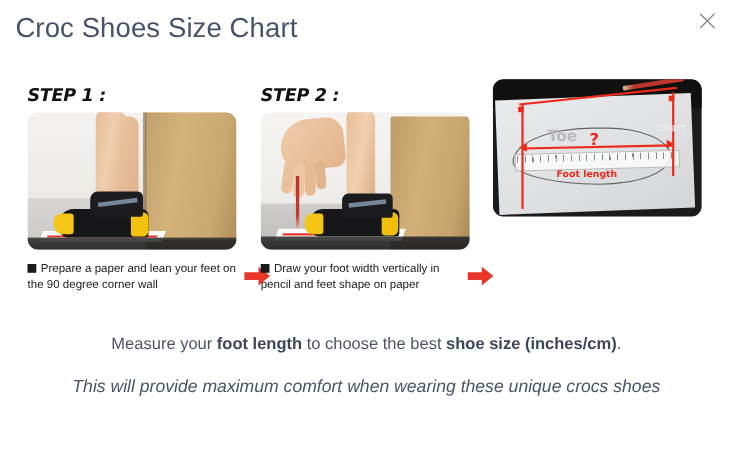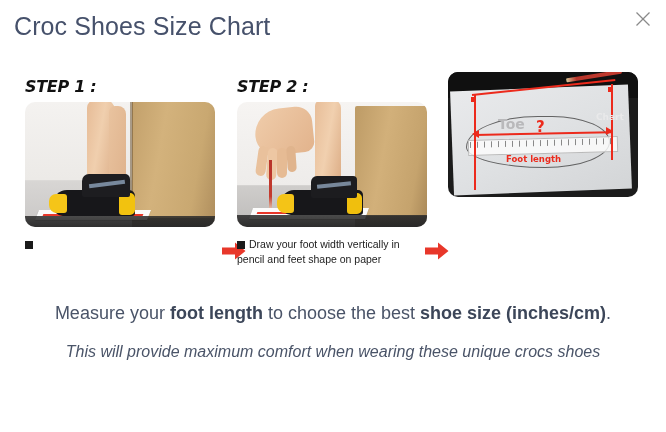--- a/index.html
+++ b/index.html
@@ -340,21 +340,21 @@
   }
 
   
   .footer-copy {
     position: absolute;
     left: 0; top: 300px;
     width: 666px;
     text-align: center;
   }
   .line-main {
-    font-size: 18px;
+    font-size: 15px;
     color: #4a5468;
     line-height: 26px;
     font-weight: 400;
     text-align: center;
   }
   .line-main b { font-weight: bold; color: #3c4659; }
   .line-italic {
     margin-top: 12px;
     font-size: 16px;
     font-style: italic;
@@ -392,21 +392,21 @@
       <div class="p1-paper"></div>
       <div class="p1-redline"></div>
       <div class="p1-shoe"></div>
       <div class="p1-toe-y"></div>
       <div class="p1-heel-y"></div>
       <div class="p1-sock"></div>
       <div class="p1-sockstripe"></div>
       <div class="p1-floor"></div>
     </div>
     <div class="step-caption">
-      <span class="bullet-sq"></span>
+      <span class="bullet-sq"></span><span>Prepare a paper and lean your feet on the 90 degree corner wall</span>
     </div>
   </div>
 
   <div class="step-arrow a1">
     <svg width="24" height="18" viewBox="0 0 24 18">
       <path d="M0 5.5 H13 V0.5 L23.5 9 L13 17.5 V12.5 H0 Z" fill="#e8372a"></path>
     </svg>
   </div>
 
   <div class="step-col c2">

